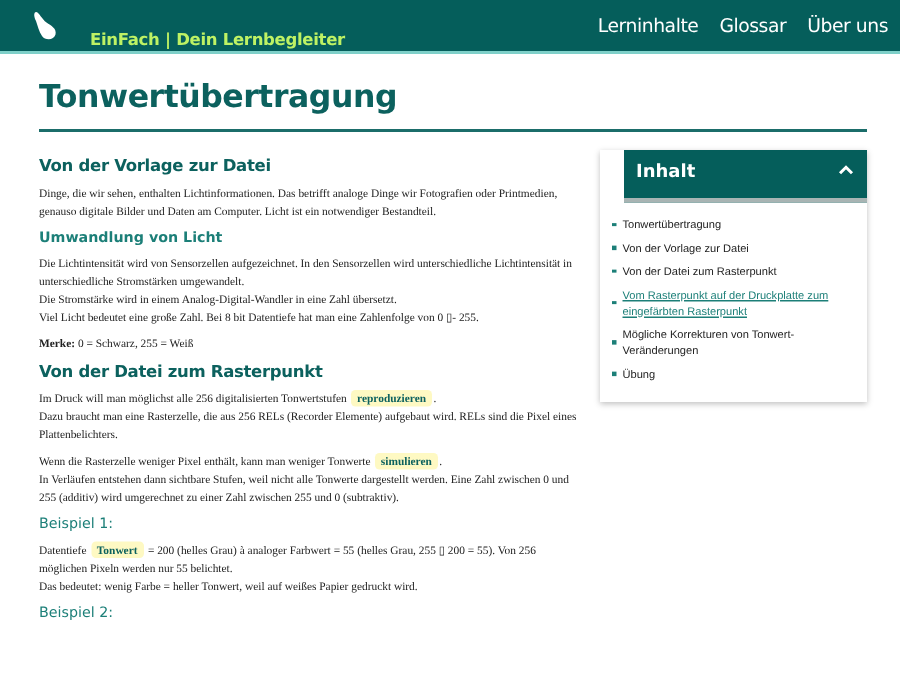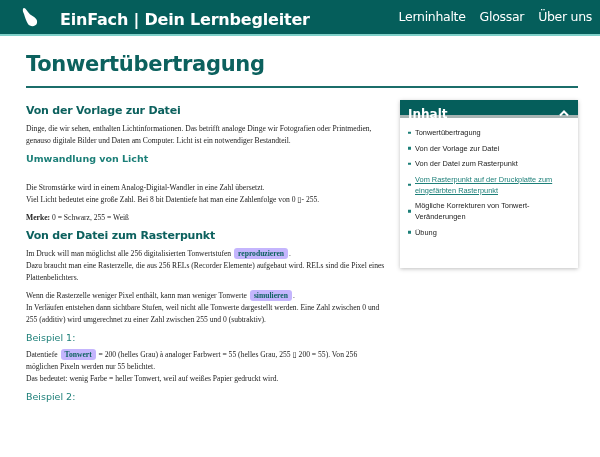--- a/index.html
+++ b/index.html
@@ -7,22 +7,22 @@
     body { font-family: "DejaVu Sans", sans-serif; color: #222; position: relative; }
 
     .topbar {
       position: absolute; left: 0; top: 0; width: 600px; height: 36px;
       background: #055e5b; border-bottom: 2px solid #7fd0c9;
     }
     .logo {
       position: absolute; left: 22px; top: 7px; width: 16px; height: 20px;
     }
     .brand {
-      position: absolute; left: 60px; top: 10px; color: #ffffff;
-      font-family: "DejaVu Sans", sans-serif; font-weight: bold; font-size: 16px; letter-spacing: -0.2px;
+      position: absolute; left: 60px; top: 20px; color: #bef264;
+      font-family: "DejaVu Sans", sans-serif; font-weight: bold; font-size: 11px; letter-spacing: -0.2px;
     }
     .nav { position: absolute; right: 8px; top: 9px; display: flex; gap: 0; }
     .nav a {
       color: #fff; text-decoration: none; font-weight: normal; font-size: 12.5px;
       margin-left: 14px; letter-spacing: -0.3px;
     }
 
     .page-title {
       position: absolute; left: 26px; top: 52px;
       font-size: 21px; font-weight: bold; color: #0c615e; letter-spacing: -0.3px;
@@ -31,30 +31,30 @@
       position: absolute; left: 26px; top: 86px; width: 552px; height: 2px; background: #1b6d6a;
     }
 
     .content { position: absolute; left: 26px; top: 98px; width: 360px; }
     .h2 { font-size: 11px; font-weight: bold; color: #0c615e; margin-top: 6px; margin-bottom: 6px; letter-spacing: -0.2px;}
     .h3 { font-size: 9.5px; font-weight: bold; color: #1c7f78; margin-top: 6px; margin-bottom: 6px; }
     .h3.light { font-weight: normal; }
     p { font-size: 7.6px; line-height: 11.9px; color: #222; margin-bottom: 6px; font-family: Liberation Serif, serif; }
     p b { font-weight: bold; }
     .chip {
-      display: inline-block; background: #c4b5fd; color: #0c615e; font-weight: bold;
+      display: inline-block; background: #fef9c3; color: #0c615e; font-weight: bold;
       padding: 0 4px; border-radius: 3px; line-height: 11px; margin: 0 1px;
     }
 
     .toc {
       position: absolute; left: 400px; top: 100px; width: 178px; height: 168px;
       background: #fff; box-shadow: 0 1px 4px rgba(0,0,0,0.25);
     }
     .toc-head {
-      height: 18px; background: #055e5b; border-bottom: 3px solid #a8b4b3; position: relative;
+      height: 35px; background: #055e5b; border-bottom: 3px solid #a8b4b3; position: relative; margin-left: 16px;
     }
     .toc-title { position: absolute; left: 8px; top: 7px; color: #fff; font-weight: bold; font-size: 12px; }
     .toc-chevron { position: absolute; right: 9px; top: 9px; width: 10px; height: 8px; }
     .toc-list { list-style: none; padding: 9px 6px 0 8px; }
     .toc-list li {
       position: relative; padding-left: 7px; font-size: 7.4px; line-height: 11px;
       margin-bottom: 4.5px; font-family: "Liberation Sans", sans-serif; color: #222;
     }
     .toc-list li::before {
       content: ""; position: absolute; left: 0; top: 50%; width: 2.5px; height: 2.5px;
@@ -79,21 +79,21 @@
 
 <h1 class="page-title">Tonwertübertragung</h1>
 <div class="title-rule"></div>
 
 <main class="content">
   <h2 class="h2">Von der Vorlage zur Datei</h2>
   <p>Dinge, die wir sehen, enthalten Lichtinformationen. Das betrifft analoge Dinge wir Fotografien oder Printmedien, genauso digitale Bilder und Daten am Computer. Licht ist ein notwendiger Bestandteil.</p>
 
   <h3 class="h3">Umwandlung von Licht</h3>
   <p>
-    <br>
+    <span>Die Lichtintensität wird von Sensorzellen aufgezeichnet. In den Sensorzellen wird unterschiedliche Lichtintensität in unterschiedliche Stromstärken umgewandelt.</span><br>
     <span>Die Stromstärke wird in einem Analog-Digital-Wandler in eine Zahl übersetzt.</span><br>
     <span>Viel Licht bedeutet eine große Zahl. Bei 8 bit Datentiefe hat man eine Zahlenfolge von 0 ▯- 255.</span>
   </p>
   <p><b>Merke:</b><span> 0 = Schwarz, 255 = Weiß</span></p>
 
   <h2 class="h2">Von der Datei zum Rasterpunkt</h2>
   <p>
     <span>Im Druck will man möglichst alle 256 digitalisierten Tonwertstufen </span><span class="chip">reproduzieren</span><span>.</span><br>
     <span>Dazu braucht man eine Rasterzelle, die aus 256 RELs (Recorder Elemente) aufgebaut wird. RELs sind die Pixel eines Plattenbelichters.</span>
   </p>

